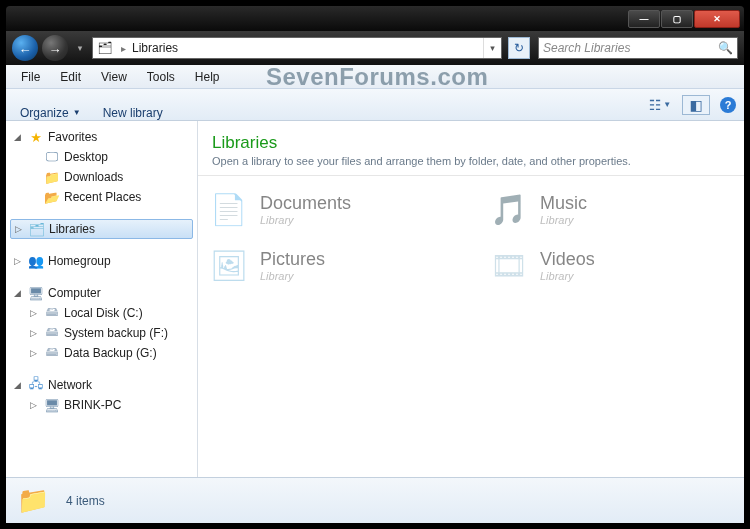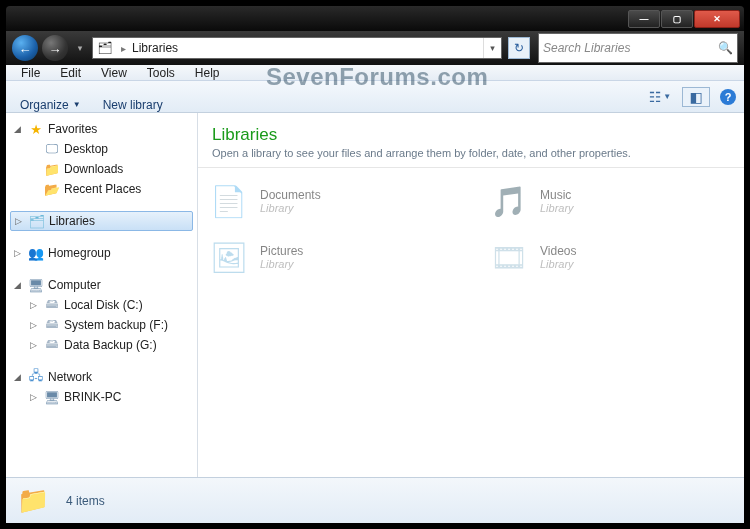--- a/index.html
+++ b/index.html
@@ -13,24 +13,24 @@
 
 .addrrow { height: 34px; background: linear-gradient(#3a3a3a,#111); display: flex; align-items: center; padding: 0 6px; gap: 4px; }
 .navbtn { width: 26px; height: 26px; border-radius: 50%; background: radial-gradient(circle at 35% 30%, #5ab0f0, #1a5fa8 60%, #0d3960); display: flex; align-items: center; justify-content: center; color: #fff; font-size: 13px; }
 .navbtn.disabled { background: radial-gradient(circle at 35% 30%, #777, #333 60%, #222); }
 .crumb-drop { width: 16px; height: 16px; color: #aaa; font-size: 9px; display:flex; align-items:center; justify-content:center; }
 .addrbar { flex: 1; height: 22px; background: #fff; border: 1px solid #666; display: flex; align-items: center; font-size: 12px; color: #222; }
 .addr-icon { width: 24px; display:flex; align-items:center; justify-content:center; }
 .addr-text { flex: 1; padding-left: 2px; }
 .addr-drop { width: 18px; text-align: center; color: #555; border-left: 1px solid #ddd; height:100%; display:flex; align-items:center; justify-content:center; font-size:9px;}
 .addr-refresh { width: 22px; height: 22px; background: #e8f0f8; border: 1px solid #9cb8d4; margin-left: 2px; display:flex; align-items:center; justify-content:center; color:#255a9a; font-size:12px;}
-.searchbox { width: 200px; height: 30px; background: #fff; border: 1px solid #666; display: flex; align-items: center; padding: 0 4px; color: #888; font-size: 12px; font-style: italic; margin-left: 4px; }
+.searchbox { width: 200px; height: 22px; background: #fff; border: 1px solid #666; display: flex; align-items: center; padding: 0 4px; color: #888; font-size: 12px; font-style: italic; margin-left: 4px; }
 .searchbox .sicon { margin-left:auto; color:#7aa8d4; font-style:normal;}
 
-.menubar { height: 16px; background: linear-gradient(#f5f8fb,#e6edf5); border-bottom: 1px solid #c9d6e6; display: flex; align-items: center; padding: 0 6px; font-size: 12px; color: #222; gap: 2px; position: relative; }
+.menubar { height: 24px; background: linear-gradient(#f5f8fb,#e6edf5); border-bottom: 1px solid #c9d6e6; display: flex; align-items: center; padding: 0 6px; font-size: 12px; color: #222; gap: 2px; position: relative; }
 .menuitem { padding: 2px 9px; }
 .watermark { position: absolute; left: 260px; top: -2px; font-size: 24px; font-weight: bold; color: rgba(60,90,110,0.55); letter-spacing: .5px; }
 
 .toolbar { height: 32px; background: linear-gradient(#f4f8fc,#e2ecf6); border-bottom: 1px solid #c3d0de; display: flex; align-items: center; padding: 0 8px; font-size: 12px; color: #1a3e6e; }
 .tool { padding: 3px 6px; display: flex; align-items: center; gap: 4px; margin-top: 16px; }
 .tool .drop { font-size: 8px; }
 .tool + .tool { margin-left: 10px; }
 .toolbar-right { margin-left: auto; display: flex; align-items: center; gap: 10px; }
 .ticon { width: 24px; height: 20px; display:flex; align-items:center; justify-content:center; color:#3a6aa0; font-size:14px; border:1px solid transparent; }
 .ticon.panel { border:1px solid #9cb8d4; background:#eaf2fa; width:28px; }
@@ -47,21 +47,21 @@
 .nav-row.selected { background: linear-gradient(#e6f1fb,#c9e0f6); border: 1px solid #8bb8e6; border-radius: 2px; margin: 0 4px; padding-left: 4px; }
 
 .content { flex: 1; display: flex; flex-direction: column; }
 .chead { padding: 12px 14px 8px; border-bottom: 1px solid #e6e6e6; }
 .ctitle { font-size: 17px; color: #1a9a1a; margin-bottom: 2px; }
 .csubt { font-size: 11px; color: #6a7a8a; }
 .items { flex:1; padding: 10px 8px; position: relative; }
 .item-row { display: flex; gap: 30px; margin-bottom: 10px; }
 .item { display: flex; align-items: center; gap: 8px; width: 250px; opacity: 0.55; }
 .bigicon { width: 46px; height: 46px; display:flex; align-items:center; justify-content:center; font-size:30px; }
-.item .txt .n { font-size: 12px; color: #222; }
+.item .txt .n { font-size: 18px; color: #222; }
 .item .txt .s { font-size: 11px; color: #888; font-style: italic; }
 .overlay-text { position:absolute; left: 80px; top: 130px; font-size: 28px; font-weight: bold; color: #d02020; }
 
 .status { height: 46px; background: linear-gradient(#f3f7fb,#e2ecf6); border-top: 1px solid #c3d0de; display: flex; align-items: center; padding: 0 8px; font-size: 12px; color: #3a5a7a; gap: 12px; }
 .status .sicon { width: 40px; height: 36px; display:flex; align-items:center; justify-content:center; font-size:26px; }
 
 
 .star{color:#f5b400;}
 .folder{color:#f0c060;}
 .drive{color:#a8b8c8;}

